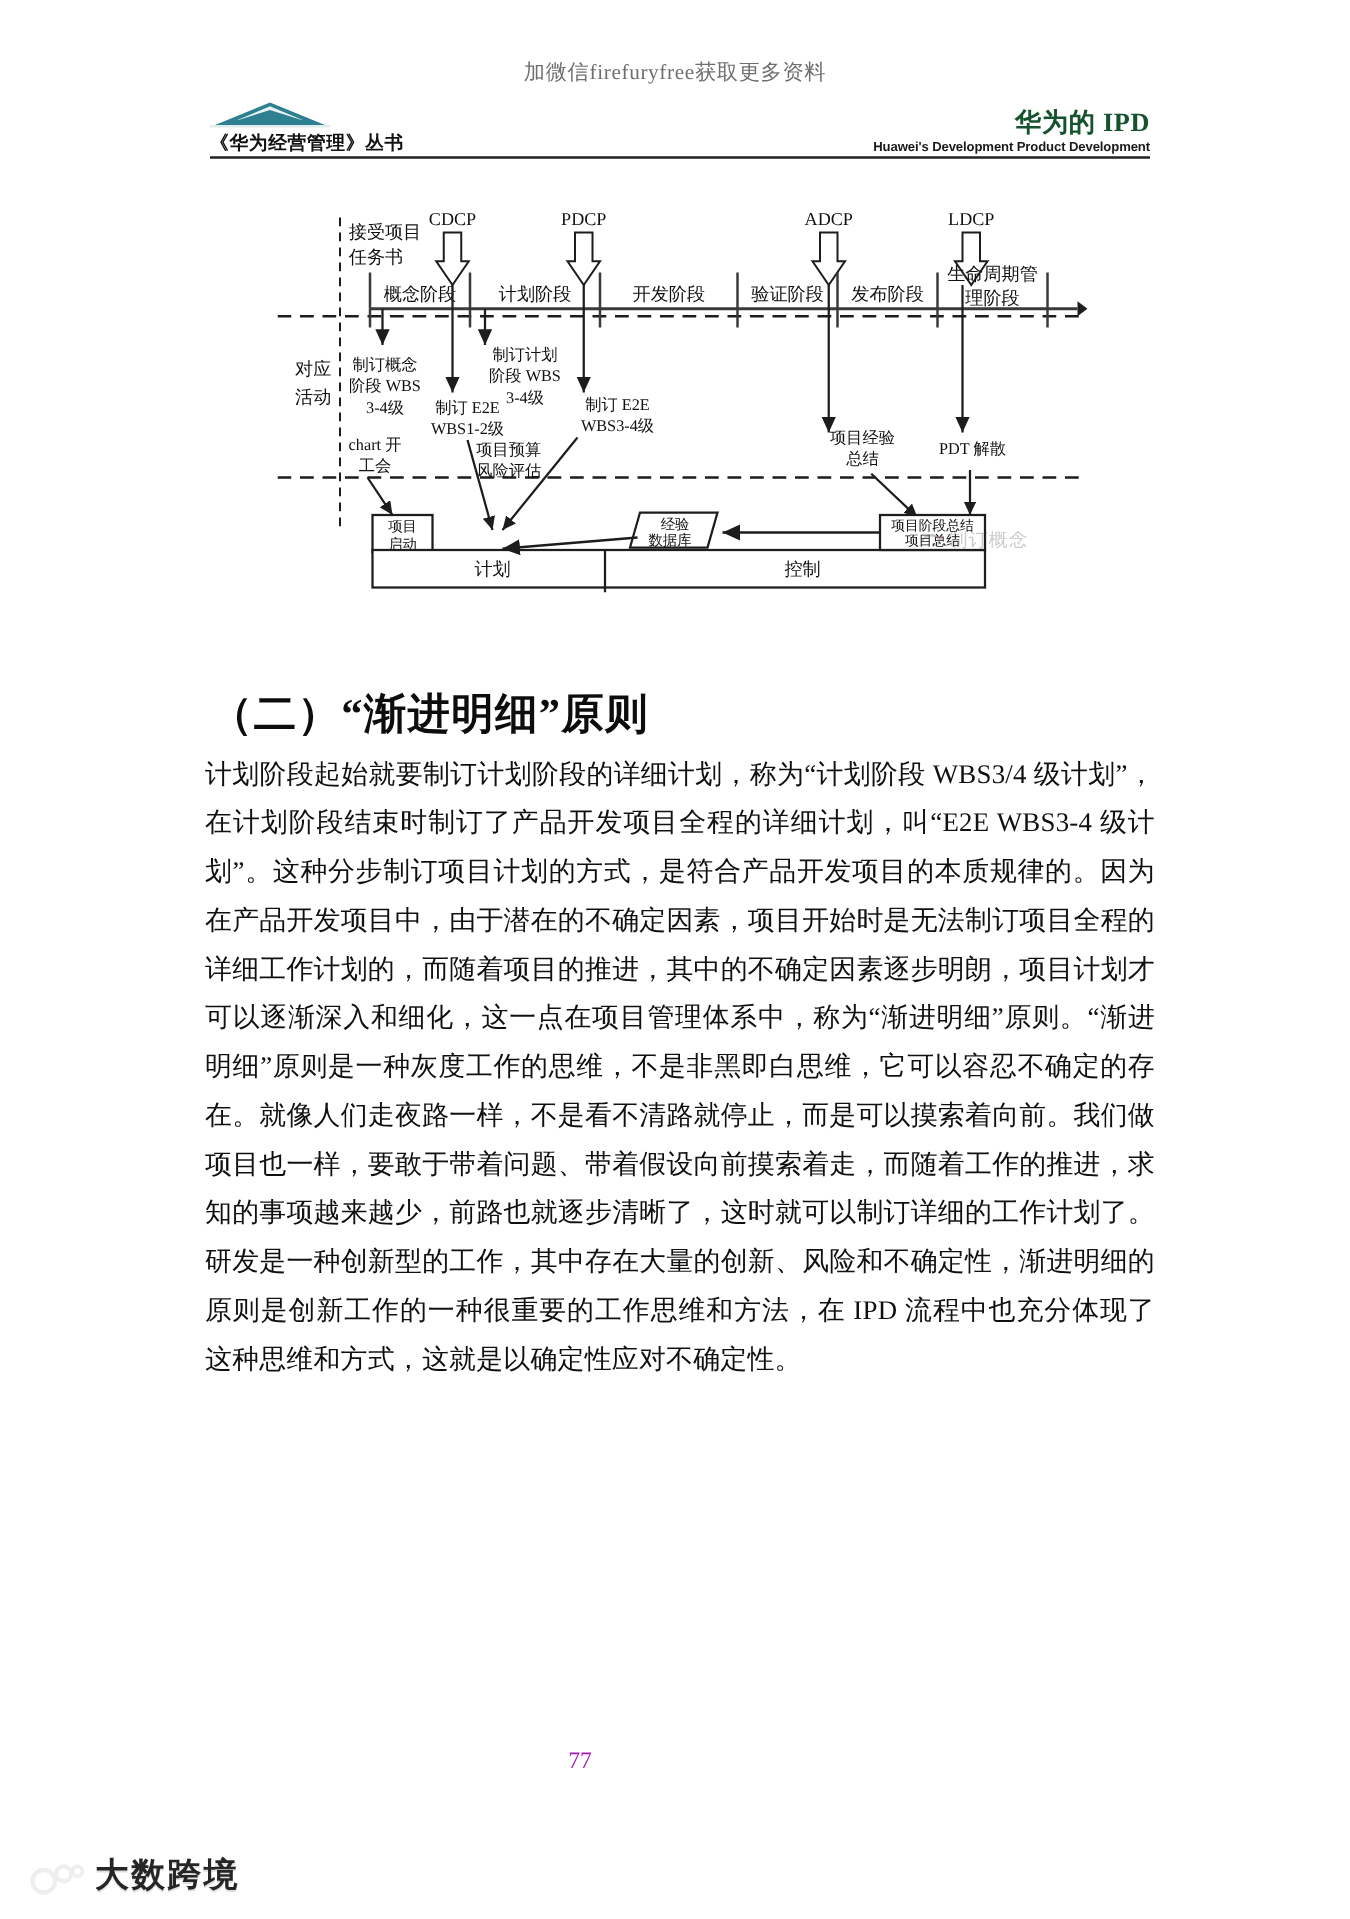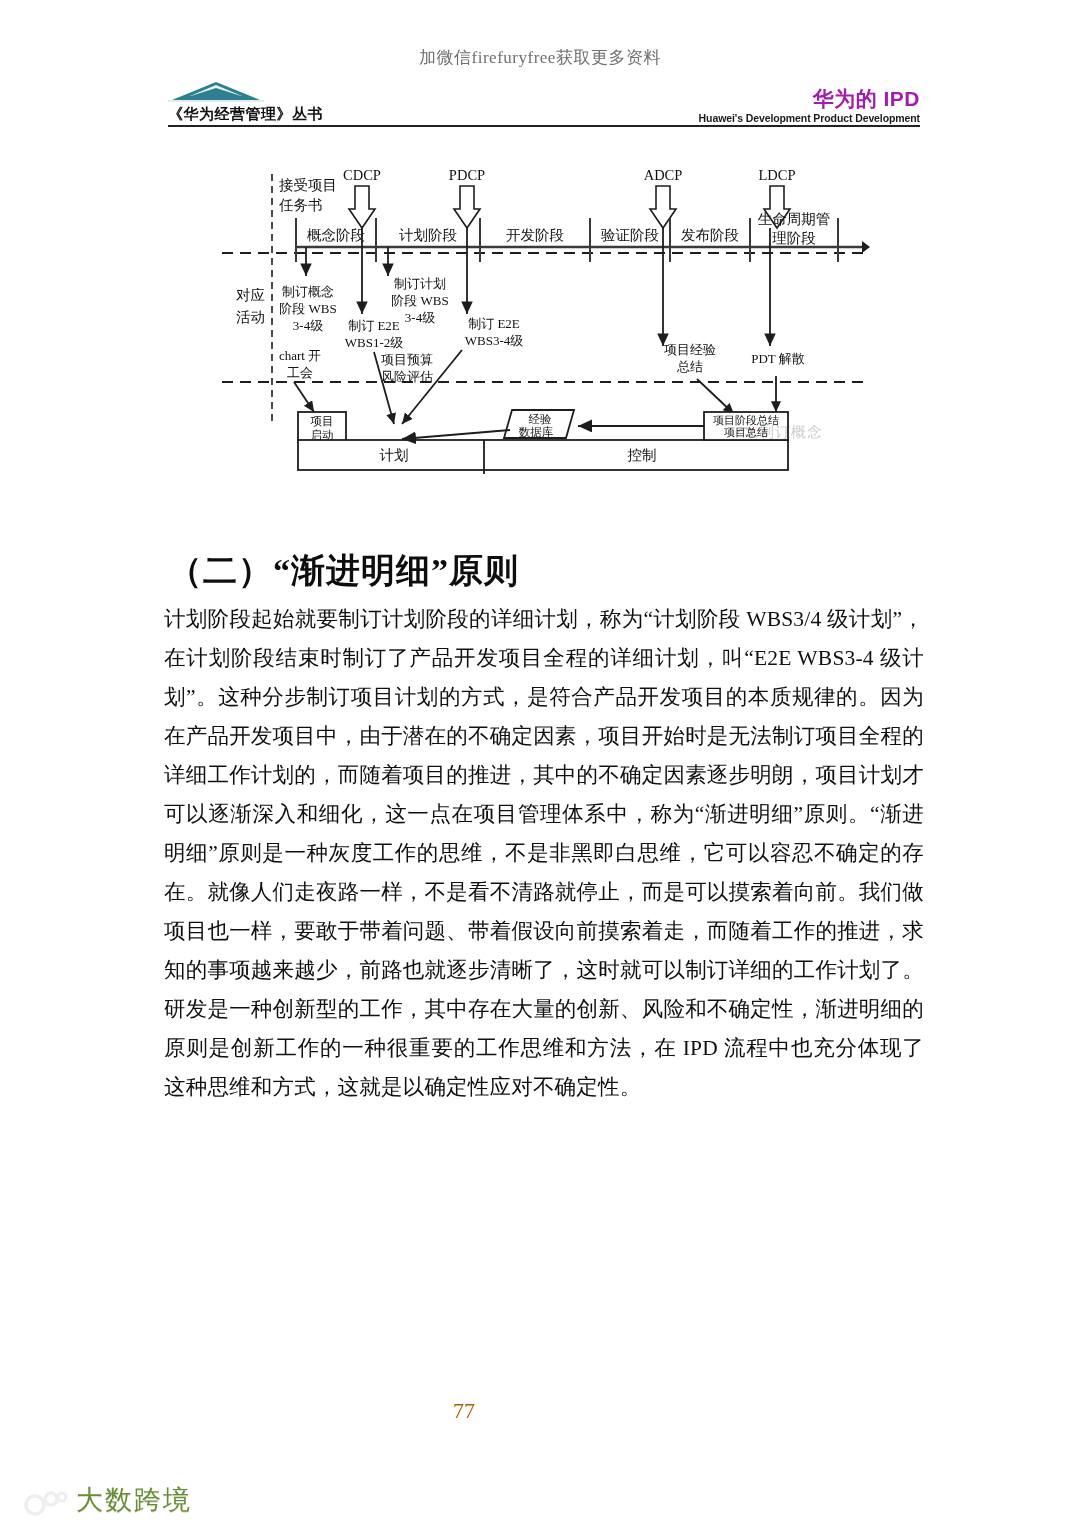--- a/index.html
+++ b/index.html
@@ -62,22 +62,22 @@
   }
   .hdr-right {
     position: absolute;
     right: 0;
     bottom: 4px;
     text-align: right;
   }
   .hdr-right-cn {
     font-size: 21px;
     font-weight: bold;
-    color: #a21caf;
-    font-family: Liberation Sans, sans-serif;
+    color: #14532d;
+    font-family: Liberation Serif, serif;
     letter-spacing: 0.5px;
     line-height: 1.1;
   }
   .hdr-right-en {
     font-size: 10.5px;
     font-weight: bold;
     color: #1a1a1a;
     font-family: "Liberation Sans", sans-serif;
     letter-spacing: -0.1px;
     margin-top: 2px;
@@ -147,40 +147,40 @@
     letter-spacing: 0.2px;
   }
 
   
   .page-number {
     position: absolute;
     left: 0;
     top: 1398px;
     width: 928px;
     text-align: center;
-    font-size: 22px;
-    color: #a16207;
+    font-size: 19px;
+    color: #a21caf;
     font-family: "Liberation Serif", serif;
   }
 
   
   .wm-bottom {
     position: absolute;
     left: 24px;
     top: 1482px;
     display: flex;
     align-items: center;
     gap: 8px;
     opacity: 0.85;
   }
   .wm-bottom .wm-logo { width: 44px; height: 34px; display:block; }
   .wm-bottom .wm-label {
     font-size: 27px;
-    font-weight: normal;
-    color: #4d7c0f;
+    font-weight: bold;
+    color: #000000;
     font-family: "Liberation Sans", sans-serif;
     letter-spacing: 2px;
     text-shadow: 0 1px 0 #d9d9d9;
   }
 </style>
 </head>
 <body>
 
 <div class="wm-top">加微信firefuryfree获取更多资料</div>
 

